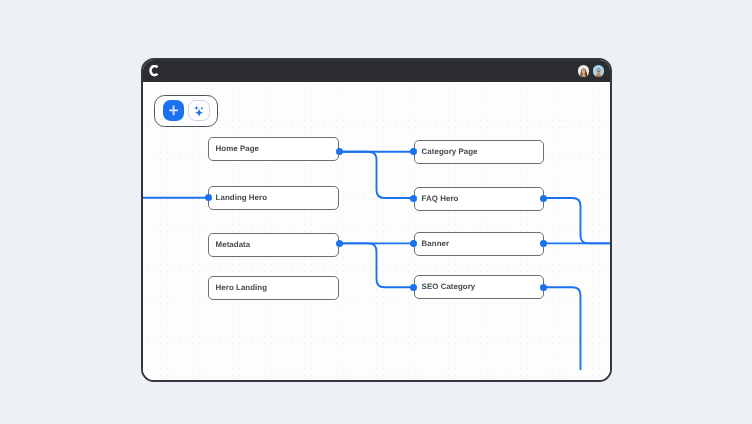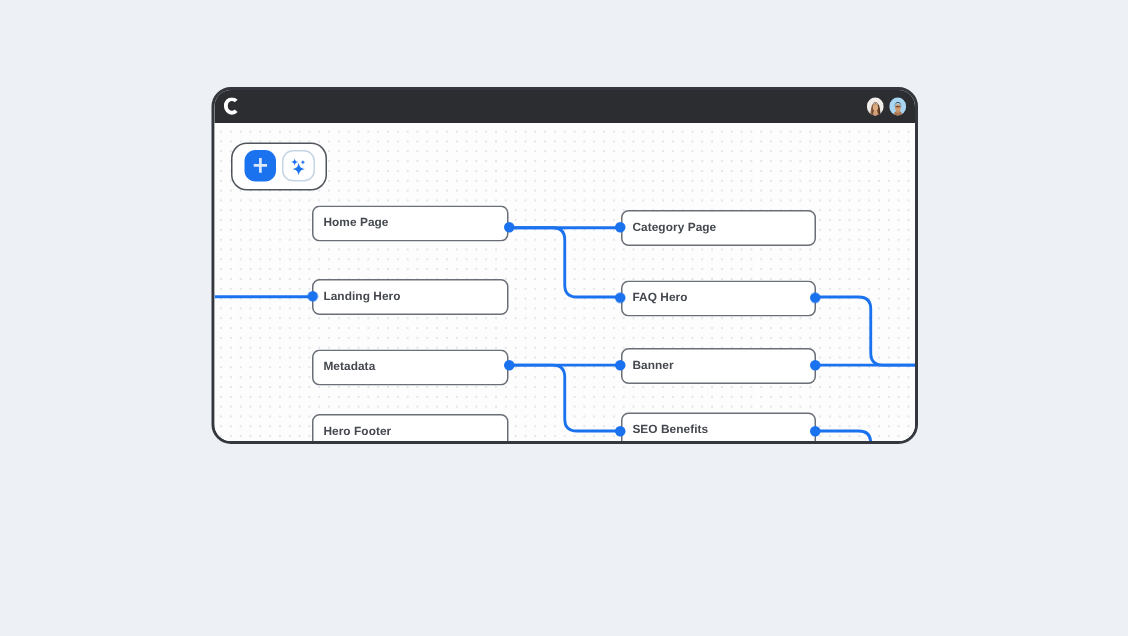--- a/index.html
+++ b/index.html
@@ -9,21 +9,21 @@
     background:#edf0f5;
     font-family:"Liberation Sans", sans-serif;
     -webkit-font-smoothing:antialiased;
     text-rendering:geometricPrecision;
   }
   .stage{position:absolute;inset:0;}
 
   
   .window{
     position:absolute;
-    left:140.5px;top:58px;width:471.5px;height:238px;
+    left:140.5px;top:58px;width:471.5px;height:324px;
     border-radius:13px;
     background:#fff;
     border:2px solid #34373d;
     box-sizing:border-box;
     overflow:hidden;
   }
   .titlebar{
     position:absolute;left:0;top:0;right:0;height:22px;
     background:#2b2d31;
     display:flex;align-items:center;justify-content:space-between;
@@ -133,38 +133,38 @@
           <div class="port" style="top: 66.3px; left: 193px;"></div>
           <div class="node" style="left: 65.9px; top: 104.2px; width: 130.6px;">
             <span>Landing Hero</span>
           </div>
           <div class="port" style="top: 112.2px; left: 62.4px;"></div>
           <div class="node" style="left: 65.9px; top: 150.8px; width: 130.6px;">
             <span>Metadata</span>
           </div>
           <div class="port" style="top: 157.9px; left: 193px;"></div>
           <div class="node" style="left: 65.9px; top: 193.8px; width: 130.6px;">
-            <span>Hero Footer</span>
+            <span>Hero Landing</span>
           </div>
           <div class="node" style="left: 271.3px; top: 58.1px; width: 130.1px;">
             <span>Category Page</span>
           </div>
           <div class="port" style="top: 66.3px; left: 267.8px;"></div>
           <div class="node" style="left: 271.3px; top: 104.8px; width: 130.1px;">
             <span>FAQ Hero</span>
           </div>
           <div class="port" style="top: 112.5px; left: 267.8px;"></div>
           <div class="port" style="top: 112.5px; left: 397.9px;"></div>
           <div class="node" style="left: 271.3px; top: 150px; width: 130.1px;">
             <span>Banner</span>
           </div>
           <div class="port" style="top: 157.9px; left: 267.8px;"></div>
           <div class="port" style="top: 157.9px; left: 397.9px;"></div>
           <div class="node" style="left: 271.3px; top: 193.4px; width: 130.1px;">
-            <span>SEO Benefits</span>
+            <span>SEO Category</span>
           </div>
           <div class="port" style="top: 201.8px; left: 267.8px;"></div>
           <div class="port" style="top: 201.8px; left: 397.9px;"></div>
         </div>
 
       <div class="toolbar">
         <div class="tb-btn primary" title="Add node">
           <svg width="21.4" height="20.9" viewBox="0 0 21.4 20.9">
             <path d="M10.6 5.4 V15.2 M6.15 10.3 H15.05" stroke="#dbe8fb" stroke-width="1.8" stroke-linecap="butt" fill="none"></path>
           </svg>

